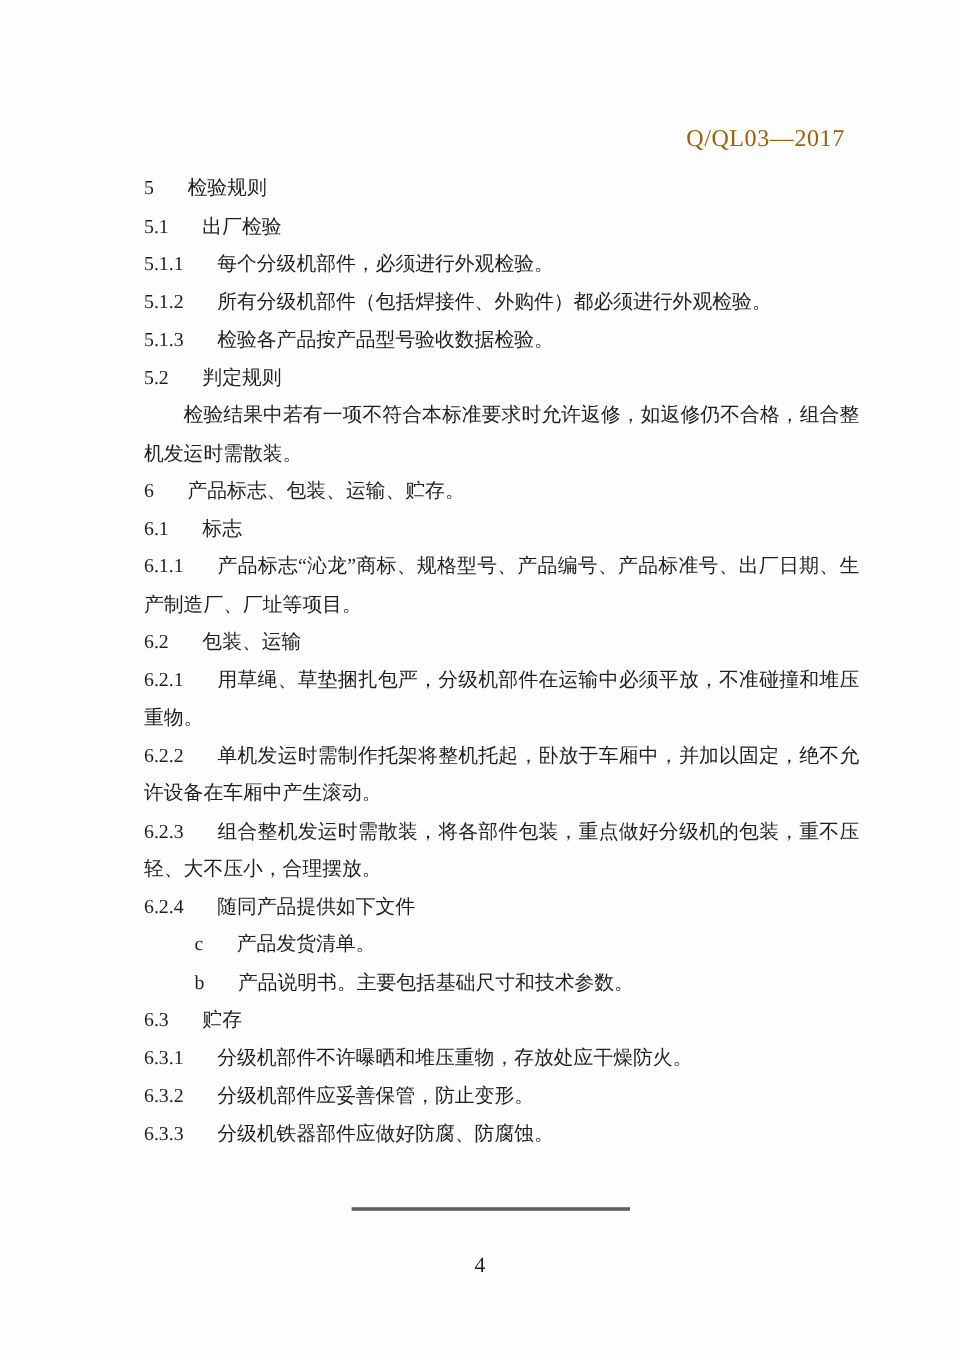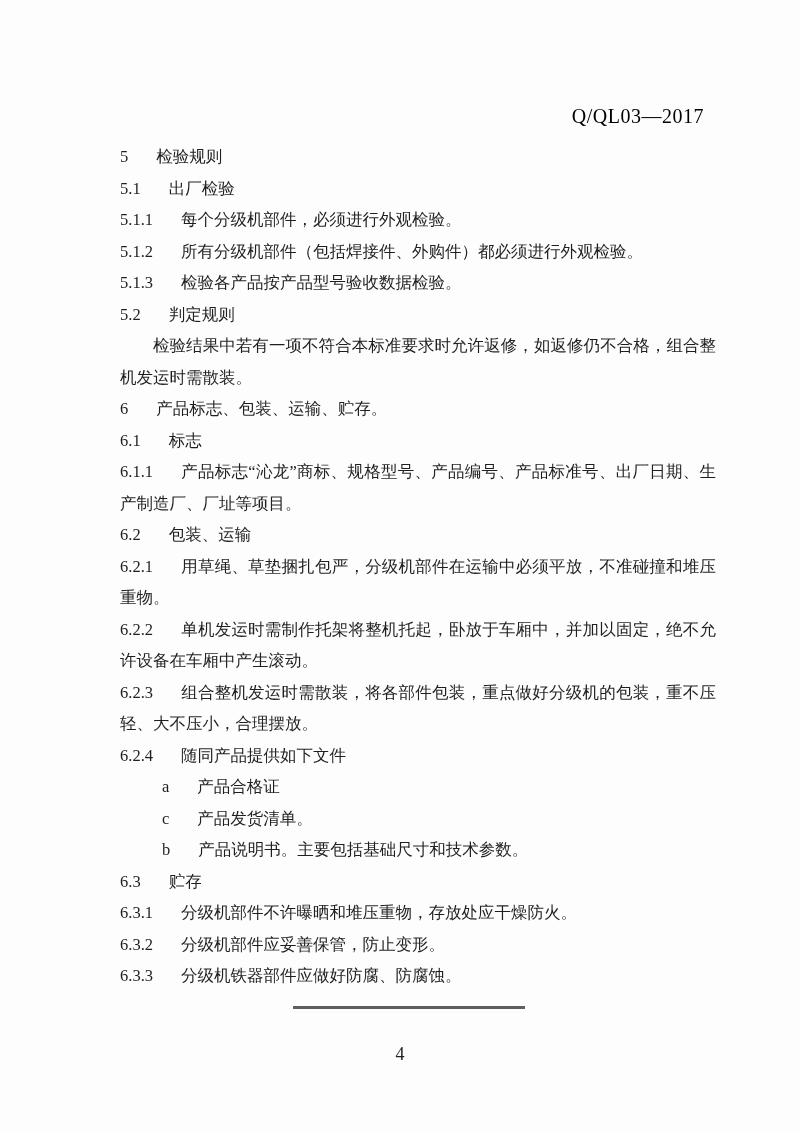--- a/index.html
+++ b/index.html
@@ -16,21 +16,21 @@
     color: #1f1f1f;
     overflow: hidden;
     margin: 0 auto;
   }
   .doc-header {
     position: absolute;
     top: 105px;
     right: 96px;
     font-size: 20px;
     letter-spacing: 0.5px;
-    color: #000000;
+    color: #a16207;
   }
   .content {
     position: absolute;
     top: 141px;
     left: 120px;
     width: 596px;
     font-size: 16.5px;
     line-height: 31.5px;
   }
   .row {
@@ -98,21 +98,20 @@
     <div class="row"><span class="num">6.2</span><span>包装、运输</span></div>
 
     <div class="row"><span class="num">6.2.1</span><span>用草绳、草垫捆扎包严，分级机部件在运输中必须平放，不准碰撞和堆压重物。</span></div>
 
     <div class="row"><span class="num">6.2.2</span><span>单机发运时需制作托架将整机托起，卧放于车厢中，并加以固定，绝不允许设备在车厢中产生滚动。</span></div>
 
     <div class="row"><span class="num">6.2.3</span><span>组合整机发运时需散装，将各部件包装，重点做好分级机的包装，重不压轻、大不压小，合理摆放。</span></div>
 
     <div class="row"><span class="num">6.2.4</span><span>随同产品提供如下文件</span></div>
 
-    <div class="row sub"><span class="num">a</span><span>产品合格证</span></div>
 
     <div class="row sub"><span class="num">c</span><span>产品发货清单。</span></div>
 
     <div class="row sub"><span class="num">b</span><span>产品说明书。主要包括基础尺寸和技术参数。</span></div>
 
     <div class="row"><span class="num">6.3</span><span>贮存</span></div>
 
     <div class="row"><span class="num">6.3.1</span><span>分级机部件不许曝晒和堆压重物，存放处应干燥防火。</span></div>
 
     <div class="row"><span class="num">6.3.2</span><span>分级机部件应妥善保管，防止变形。</span></div>

